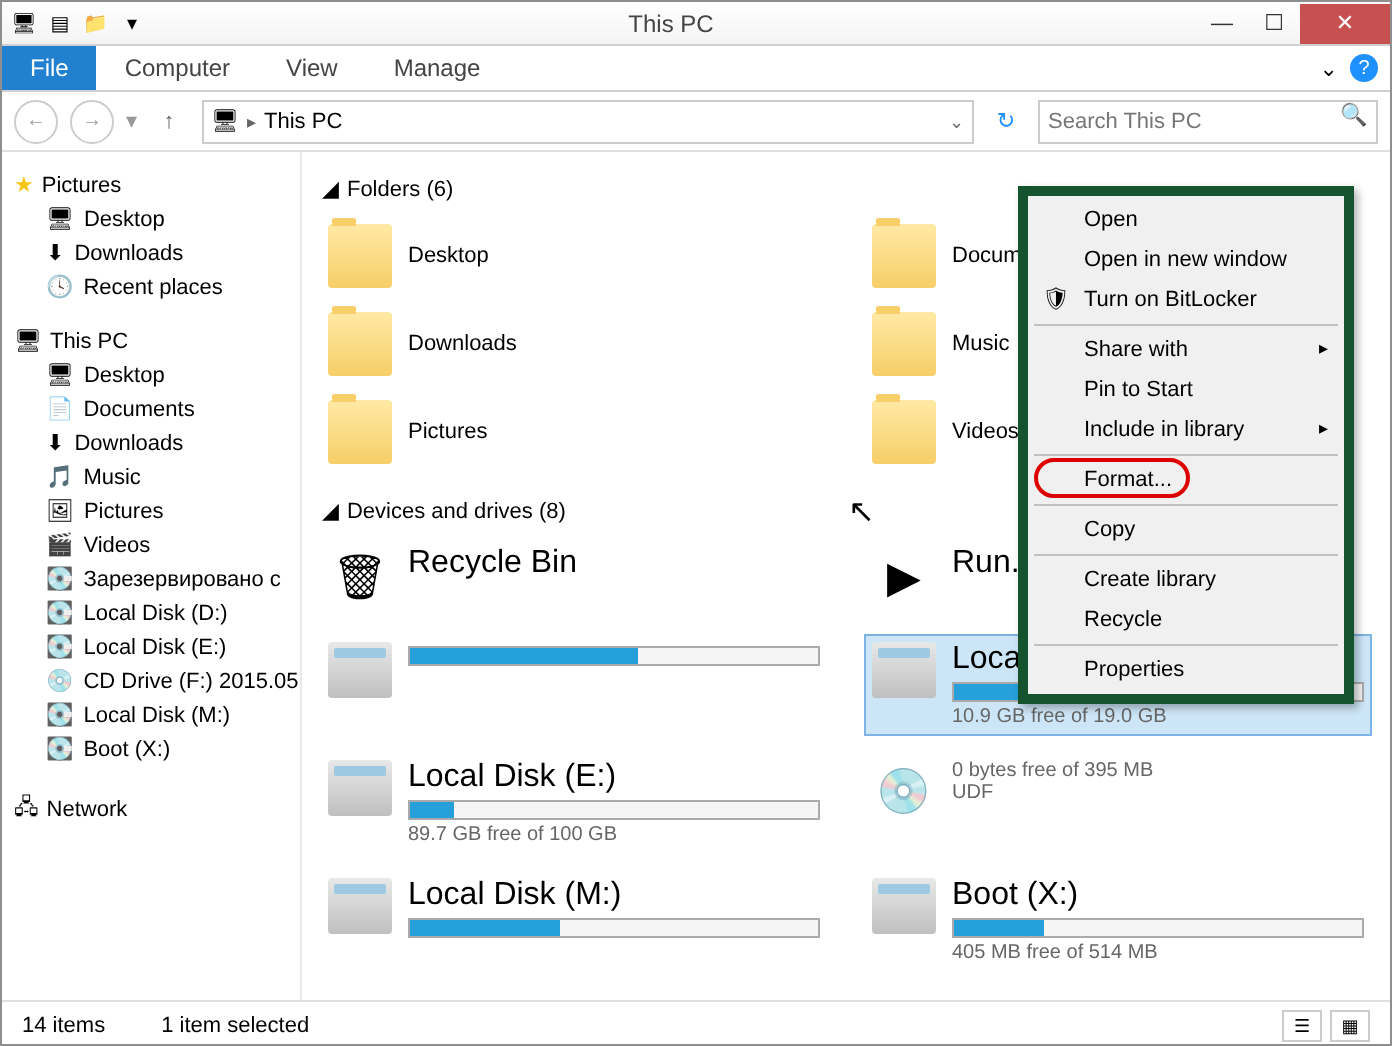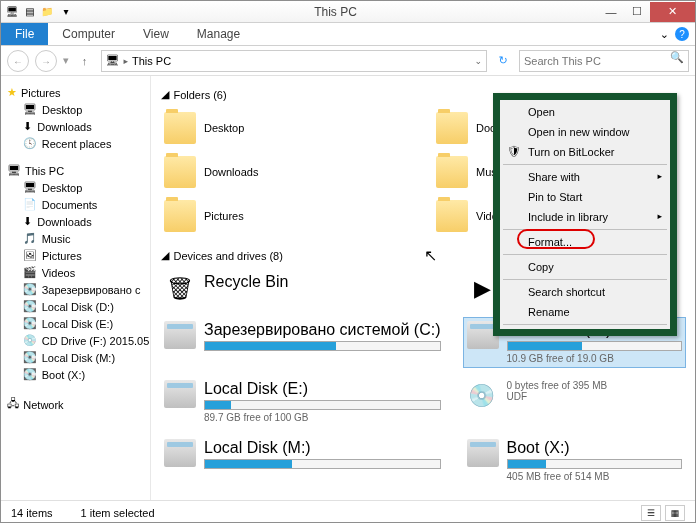--- a/index.html
+++ b/index.html
@@ -42,21 +42,21 @@
 .ditem.sel{background:#cde6f7;outline:1px solid #7bb4e3}
 .dicon{width:32px;height:28px;flex-shrink:0;background:linear-gradient(#e8e8e8,#bfbfbf);border-radius:2px;position:relative}
 .dicon::after{content:"";position:absolute;top:3px;left:3px;right:3px;height:5px;background:#9ec9e2;border-radius:1px}
 .dinfo{flex:1;min-width:0}
 .dname{font-size:16px;white-space:nowrap;overflow:hidden;text-overflow:ellipsis}
 .dbar{height:10px;border:1px solid #aaa;margin:2px 0;background:#f5f5f5;position:relative}
 .dbar-fill{height:100%;background:#26a0da}
 .dfree{font-size:10px;color:#666}
 .recycle{width:32px;height:32px;display:flex;align-items:center;justify-content:center;font-size:22px}
 .cursor{position:absolute;left:273px;top:170px;font-size:16px;pointer-events:none}
-.ctx-menu{position:absolute;right:18px;top:92px;width:184px;background:#f0f0f0;border:7px solid #14532d;box-shadow:2px 2px 4px rgba(0,0,0,.3);padding:2px;z-index:10}
+.ctx-menu{position:absolute;right:18px;top:92px;width:168px;background:#f0f0f0;border:5px solid #14532d;box-shadow:2px 2px 4px rgba(0,0,0,.3);padding:2px;z-index:10}
 .cm-item{padding:4px 18px 4px 26px;font-size:11px;position:relative;white-space:nowrap}
 .cm-item.arrow::after{content:"▸";position:absolute;right:6px;top:4px;font-size:9px}
 .cm-sep{height:1px;background:#c0c0c0;margin:2px 1px}
 .cm-icon{position:absolute;left:5px;top:3px;width:14px;height:14px;font-size:11px}
 .highlight{position:absolute;border:2px solid #d00;border-radius:14px;width:78px;height:20px;right:100px;top:228px;z-index:11;pointer-events:none}
 .status{height:22px;border-top:1px solid #e0e0e0;display:flex;align-items:center;padding:12px 10px;gap:28px;font-size:11px;color:#444}
 .status .right{margin-left:auto;display:flex;gap:4px}
 .view-btn{width:20px;height:16px;border:1px solid #ccc;display:flex;align-items:center;justify-content:center;font-size:9px}
 </style>
 </head>
@@ -236,21 +236,20 @@
         </div>
         <div class="ditem">
           <div class="recycle">▶</div>
           <div class="dinfo">
             <div class="dname">Run...</div>
           </div>
         </div>
         <div class="ditem">
           <div class="dicon"></div>
           <div class="dinfo">
-            <div class="dname">Зарезервировано системой (C:)</div>
             <div class="dbar">
               <div class="dbar-fill" style="width:56%"></div>
             </div>
           </div>
         </div>
         <div class="ditem sel">
           <div class="dicon"></div>
           <div class="dinfo">
             <div class="dname">Local Disk (D:)</div>
             <div class="dbar">
@@ -315,17 +314,18 @@
     <div class="cm-item"><span class="cm-icon">🛡</span><span>Turn on BitLocker</span></div>
     <div class="cm-sep"></div>
     <div class="cm-item arrow"><span>Share with</span></div>
     <div class="cm-item"><span>Pin to Start</span></div>
     <div class="cm-item arrow"><span>Include in library</span></div>
     <div class="cm-sep"></div>
     <div class="cm-item"><span>Format...</span></div>
     <div class="cm-sep"></div>
     <div class="cm-item"><span>Copy</span></div>
     <div class="cm-sep"></div>
-    <div class="cm-item"><span>Search shortcut</span></div>
-    <div class="cm-item"><span>Rename</span></div>
-    <div class="cm-sep"></div>
+    <div class="cm-item"><span>Create library</span></div>
+    <div class="cm-item"><span>Recycle</span></div>
+    <div class="cm-sep"></div>
+    <div class="cm-item"><span>Properties</span></div>
   </div>
 <div class="highlight"></div>
 
 </body></html>

